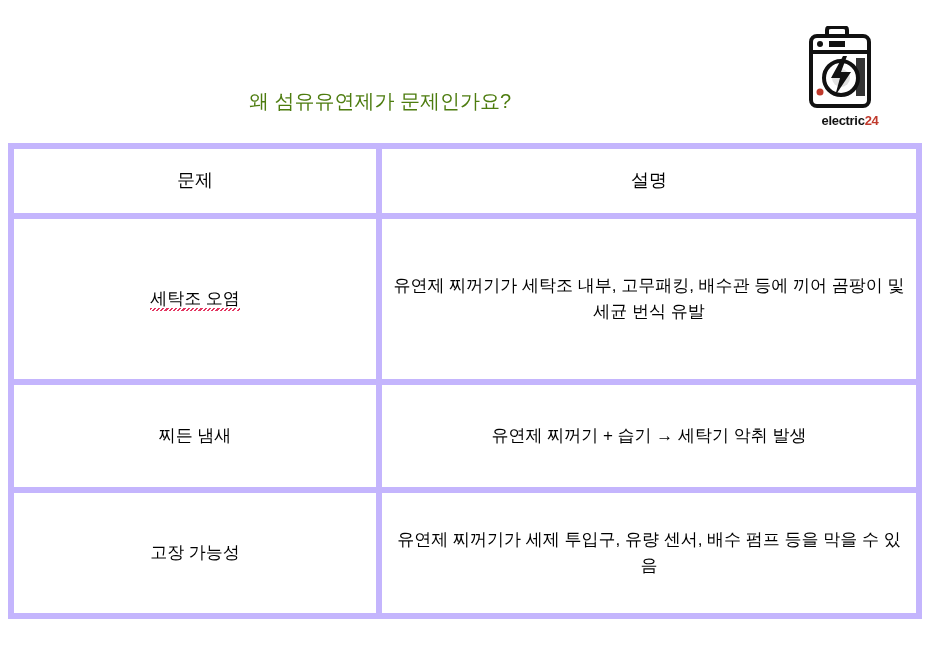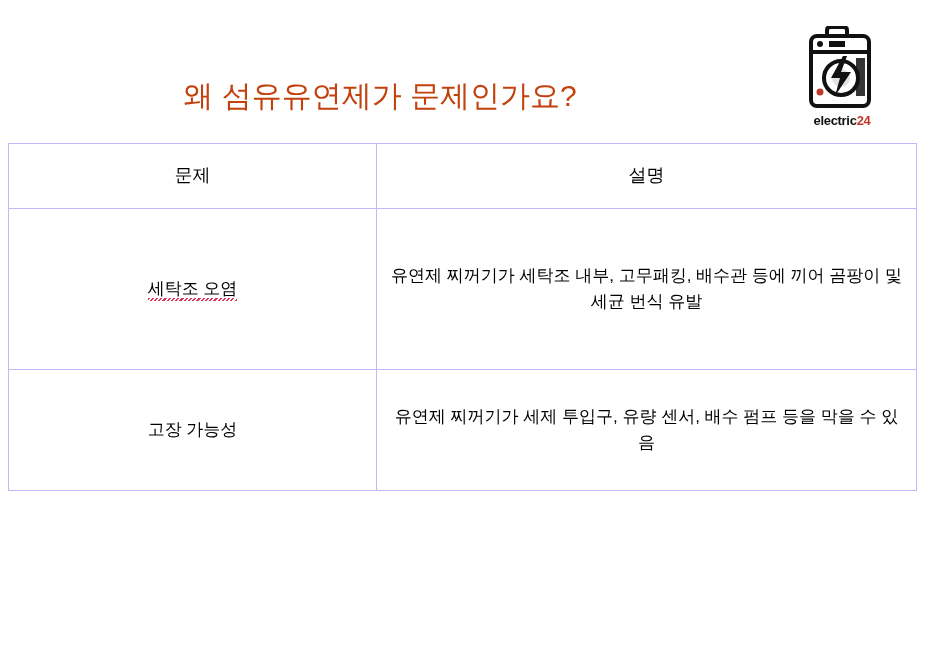--- a/index.html
+++ b/index.html
@@ -26,59 +26,59 @@
     position: absolute;
     top: 26px;
     left: 793px;
     width: 98px;
     height: 104px;
   }
   .logo svg { display: block; }
   .logo-text {
     position: absolute;
     bottom: 2px;
-    left: 0;
+    left: 8px;
     width: 100%;
     text-align: center;
     font-size: 13px;
     font-weight: bold;
     letter-spacing: -0.3px;
     color: #111;
   }
   .logo-text .accent { color: #c0392b; }
 
   
   .title {
     position: absolute;
-    top: 76px;
+    top: 88px;
     left: 0;
     width: 760px;
     text-align: center;
-    font-size: 30px;
+    font-size: 20px;
     font-weight: normal;
-    color: #c2410c;
+    color: #4d7c0f;
     letter-spacing: 0px;
     white-space: nowrap;
   }
 
   
   .table-wrap {
     position: absolute;
     top: 143px;
     left: 8px;
     width: 908px;
   }
   table.data {
     border-collapse: collapse;
     width: 908px;
     table-layout: fixed;
   }
   table.data th,
   table.data td {
-    border: 1px solid #c4b5fd;
+    border: 6px solid #c4b5fd;
     font-weight: normal;
     font-size: 17px;
     color: #000;
     text-align: center;
     vertical-align: middle;
     padding: 6px 10px;
     line-height: 1.55;
   }
   table.data th {
     height: 52px;
@@ -158,20 +158,24 @@
         <tr>
           <th>문제</th>
           <th>설명</th>
         </tr>
       </thead>
       <tbody>
         <tr class="r1">
           <td><span class="squiggle">세탁조 오염</span></td>
           <td class="desc">유연제 찌꺼기가 세탁조 내부, 고무패킹, 배수관 등에 끼어 곰팡이 및 세균 번식 유발</td>
         </tr>
+        <tr class="r2">
+          <td>찌든 냄새</td>
+          <td class="desc">유연제 찌꺼기 + 습기 → 세탁기 악취 발생</td>
+        </tr>
         <tr class="r4">
           <td>고장 가능성</td>
           <td class="desc">유연제 찌꺼기가 세제 투입구, 유량 센서, 배수 펌프 등을 막을 수 있음</td>
         </tr>
       </tbody>
     </table>
   </div>
 
 </div>
 

